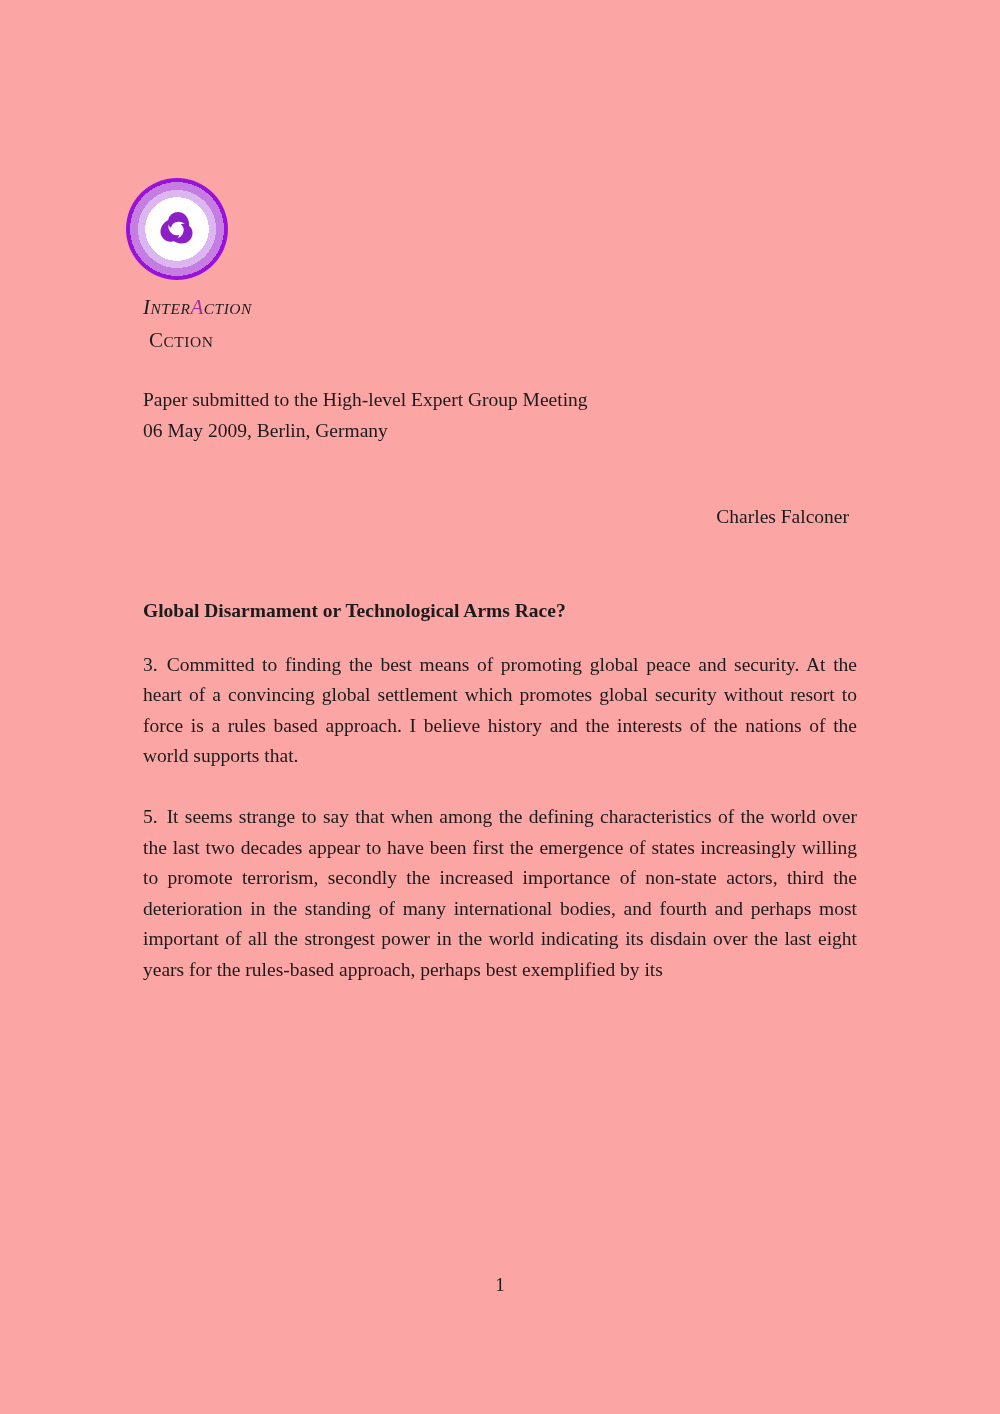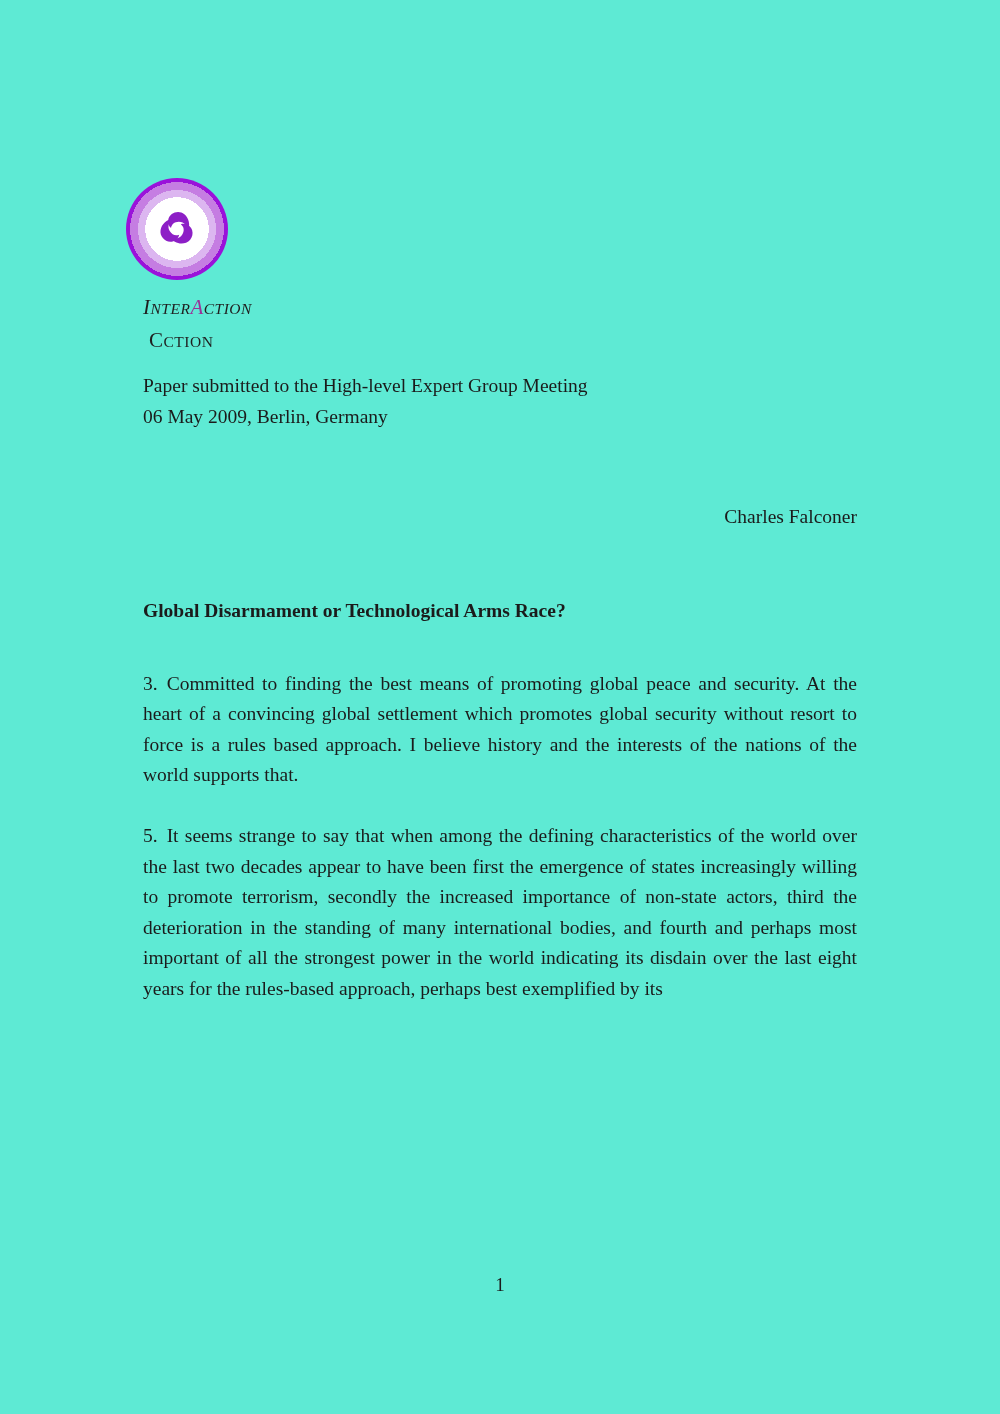--- a/index.html
+++ b/index.html
@@ -1,21 +1,21 @@
 <!DOCTYPE html>
 <html><head>
 <meta charset="utf-8">
 <style>
   * { margin: 0; padding: 0; box-sizing: border-box; }
   html, body { background: #ffffff; }
   .page {
     position: relative;
     width: 1000px;
     height: 1414px;
-    background: #5eead4;
+    background: #fca5a5;
     font-family: "Liberation Serif", "DejaVu Serif", serif;
     color: #1b1b1b;
     overflow: hidden;
   }
 
   
   .logo {
     position: absolute;
     left: 126px;
     top: 178px;
@@ -50,50 +50,50 @@
   .org-line1 { font-style: italic; }
   .org-line2 { padding-left: 6px; }
   .lead-cap { font-size: 21px; }
   .small-cap { font-size: 15.5px; }
   .accent { color: #993399; }
 
   
   .header-block {
     position: absolute;
     left: 143px;
-    top: 370px;
+    top: 384px;
     width: 714px;
     font-size: 19.5px;
     line-height: 31px;
     color: #1b1b1b;
   }
 
   
   .author-line {
     position: absolute;
-    left: 143px;
+    left: 135px;
     top: 506px;
     width: 714px;
     text-align: right;
     font-size: 19.5px;
   }
 
   
   .content {
     position: absolute;
     left: 143px;
     top: 596px;
     width: 714px;
     font-size: 19.5px;
     line-height: 30.5px;
   }
   .doc-title {
     font-weight: bold;
     font-size: 19.5px;
-    margin-bottom: 42px;
+    margin-bottom: 23px;
   }
   .para {
     text-align: justify;
     margin-bottom: 30.5px;
   }
   .para:last-child { margin-bottom: 8px; }
   .pnum { margin-right: 9px; }
 
   
   .page-number {

